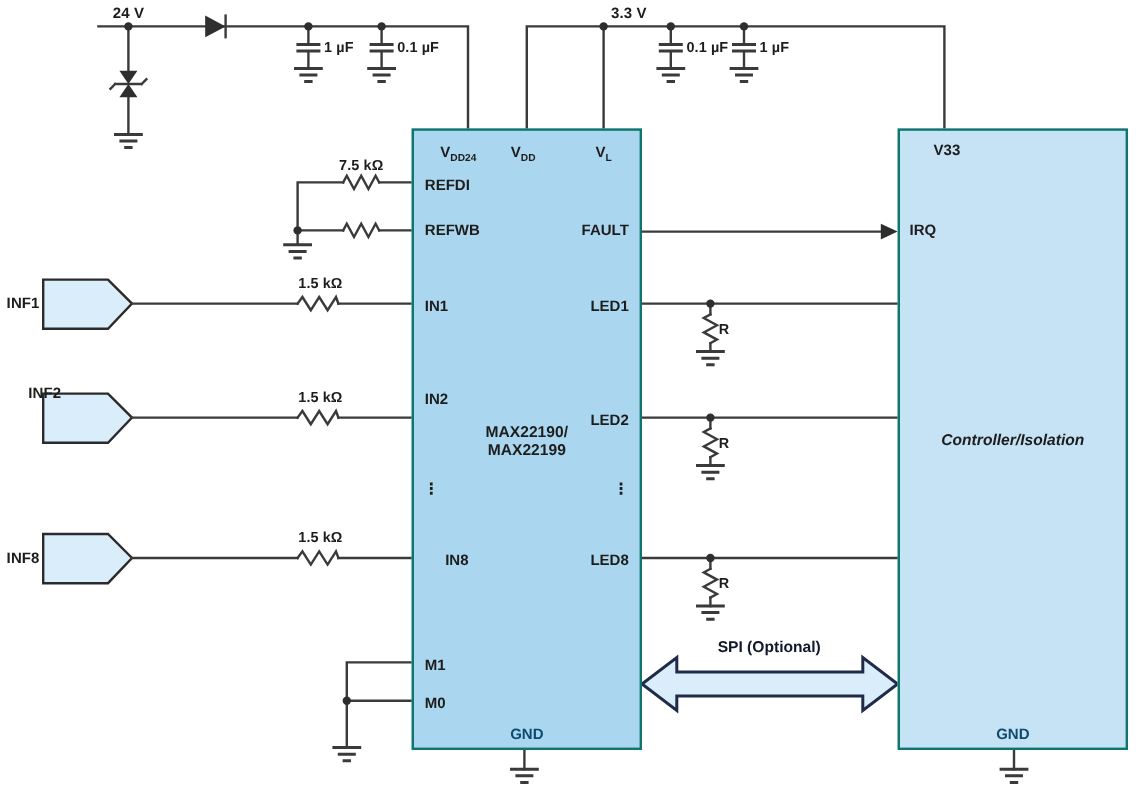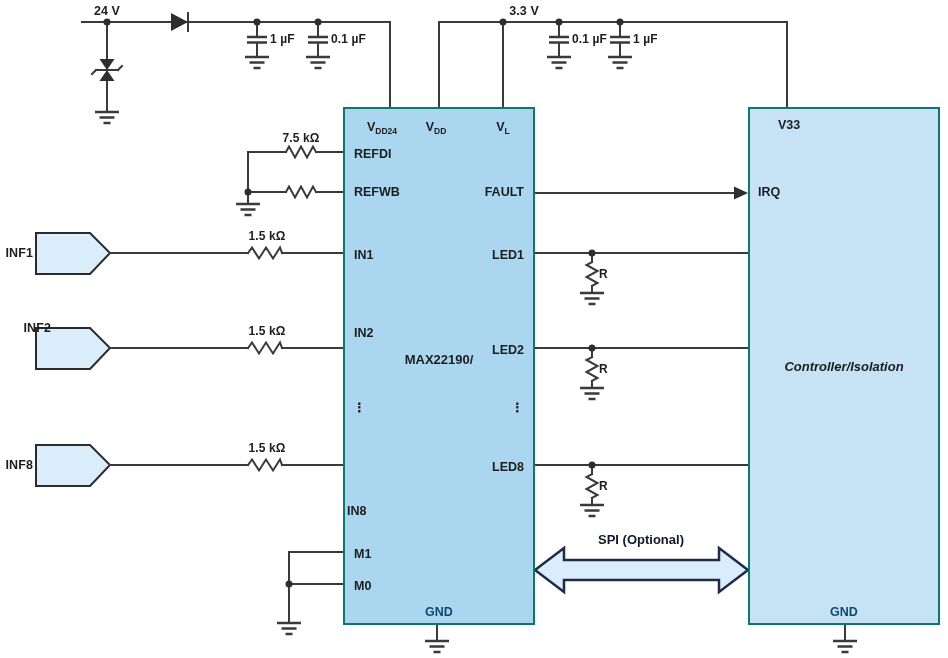--- a/index.html
+++ b/index.html
@@ -140,32 +140,33 @@
   <div id="ic-block" class="block">
     <span class="pin pin-top" style="left:37px;top:10px;"><span>V</span><span class="sub">DD24</span></span>
     <span class="pin pin-top" style="left:91px;top:10px;"><span>V</span><span class="sub">DD</span></span>
     <span class="pin pin-top" style="left:158px;top:10px;"><span>V</span><span class="sub">L</span></span>
 
     <span class="pin" style="left:9px;top:37px;">REFDI</span>
     <span class="pin" style="left:9px;top:75px;">REFWB</span>
     <span class="pin" style="left:9px;top:138px;">IN1</span>
     <span class="pin" style="left:9px;top:216px;">IN2</span>
     <span class="pin ellipsis" style="left:8px;top:291px;">⋮</span>
-    <span class="pin" style="left:2px;top:350px;margin-top:44px;">IN8</span>
+    <span class="pin" style="left:26px;top:350px;">IN8</span>
     <span class="pin" style="left:9px;top:437px;">M1</span>
     <span class="pin" style="left:9px;top:469px;">M0</span>
 
     <span class="pin pin-right" style="right:9px;top:75px;">FAULT</span>
     <span class="pin pin-right" style="right:9px;top:138px;">LED1</span>
     <span class="pin pin-right" style="right:9px;top:233px;">LED2</span>
     <span class="pin ellipsis" style="right:9px;top:291px;">⋮</span>
     <span class="pin pin-right" style="right:9px;top:350px;text-align:center;">LED8</span>
 
     <div class="blockname" style="top:243px;">
       <span style="display:block;">MAX22190/</span>
+      <span style="display:block;">MAX22199</span>
     </div>
     <div class="gnd-pin">GND</div>
   </div>
 
   <div id="controller-block" class="block">
     <span class="pin" style="left:28px;top:8px;">V33</span>
     <span class="pin" style="left:8px;top:75px;">IRQ</span>
     <div class="blockname" style="top:250px;font-style:italic;">Controller/Isolation</div>
     <div class="gnd-pin">GND</div>
   </div>

